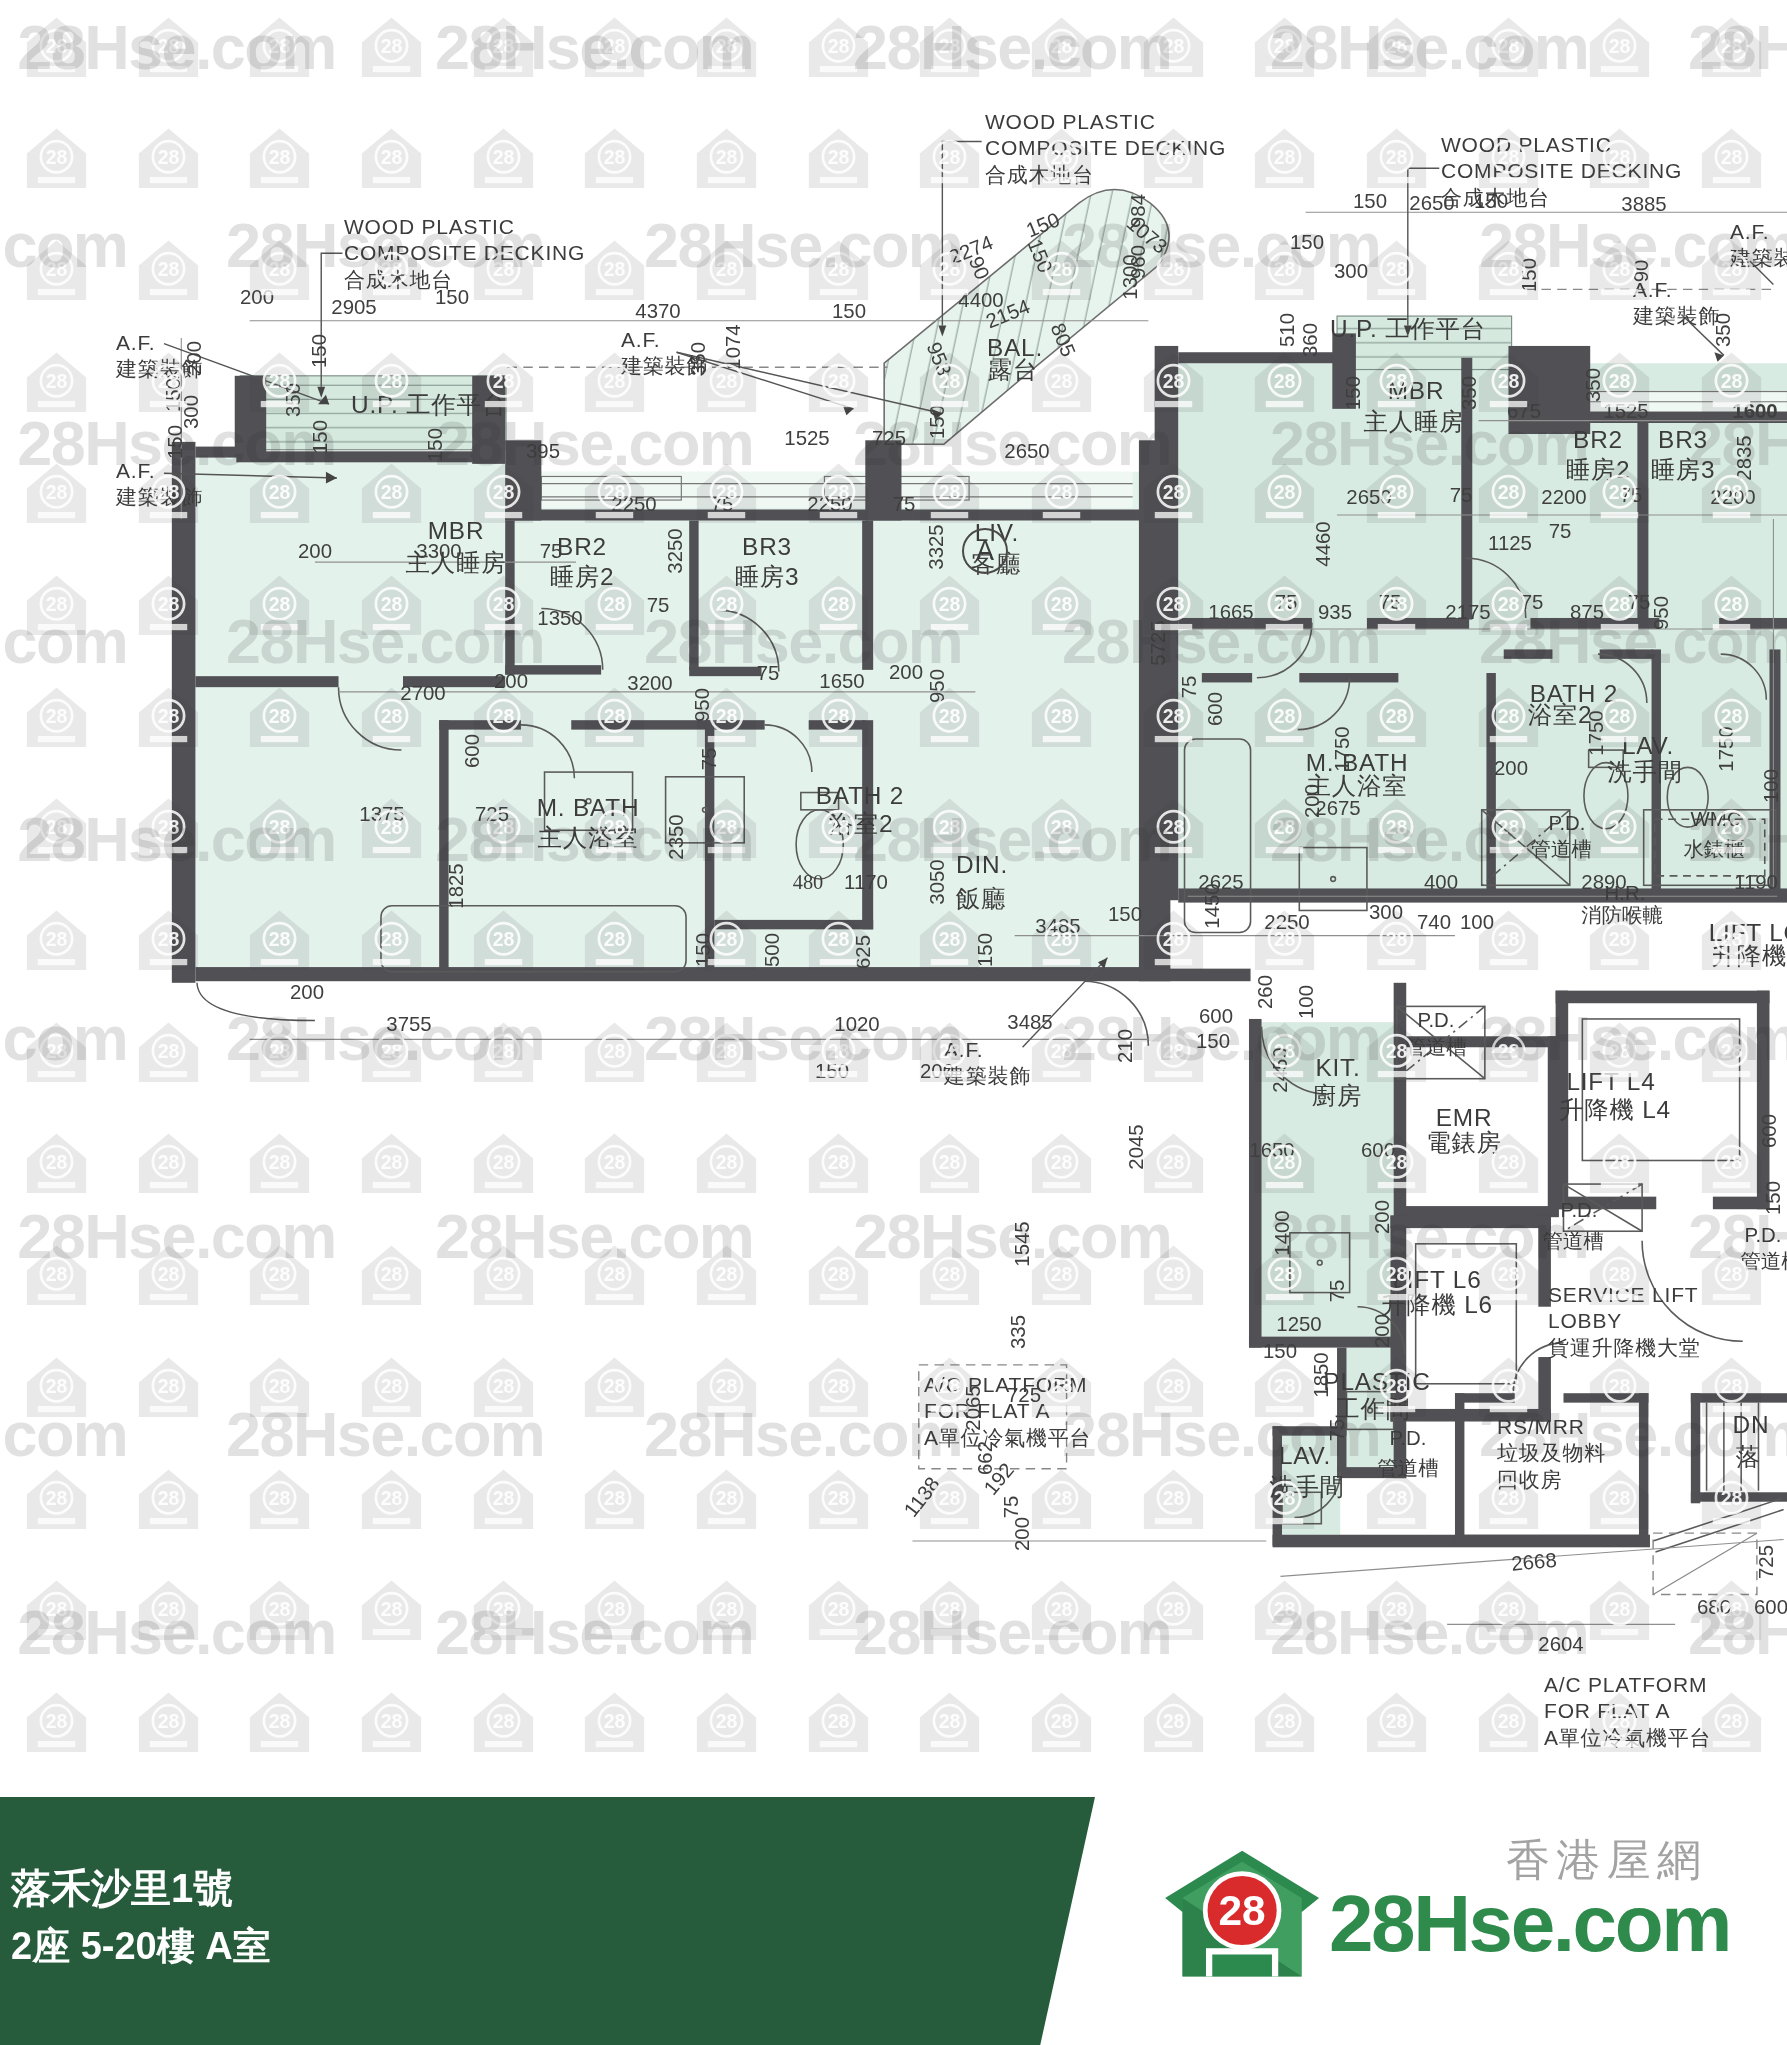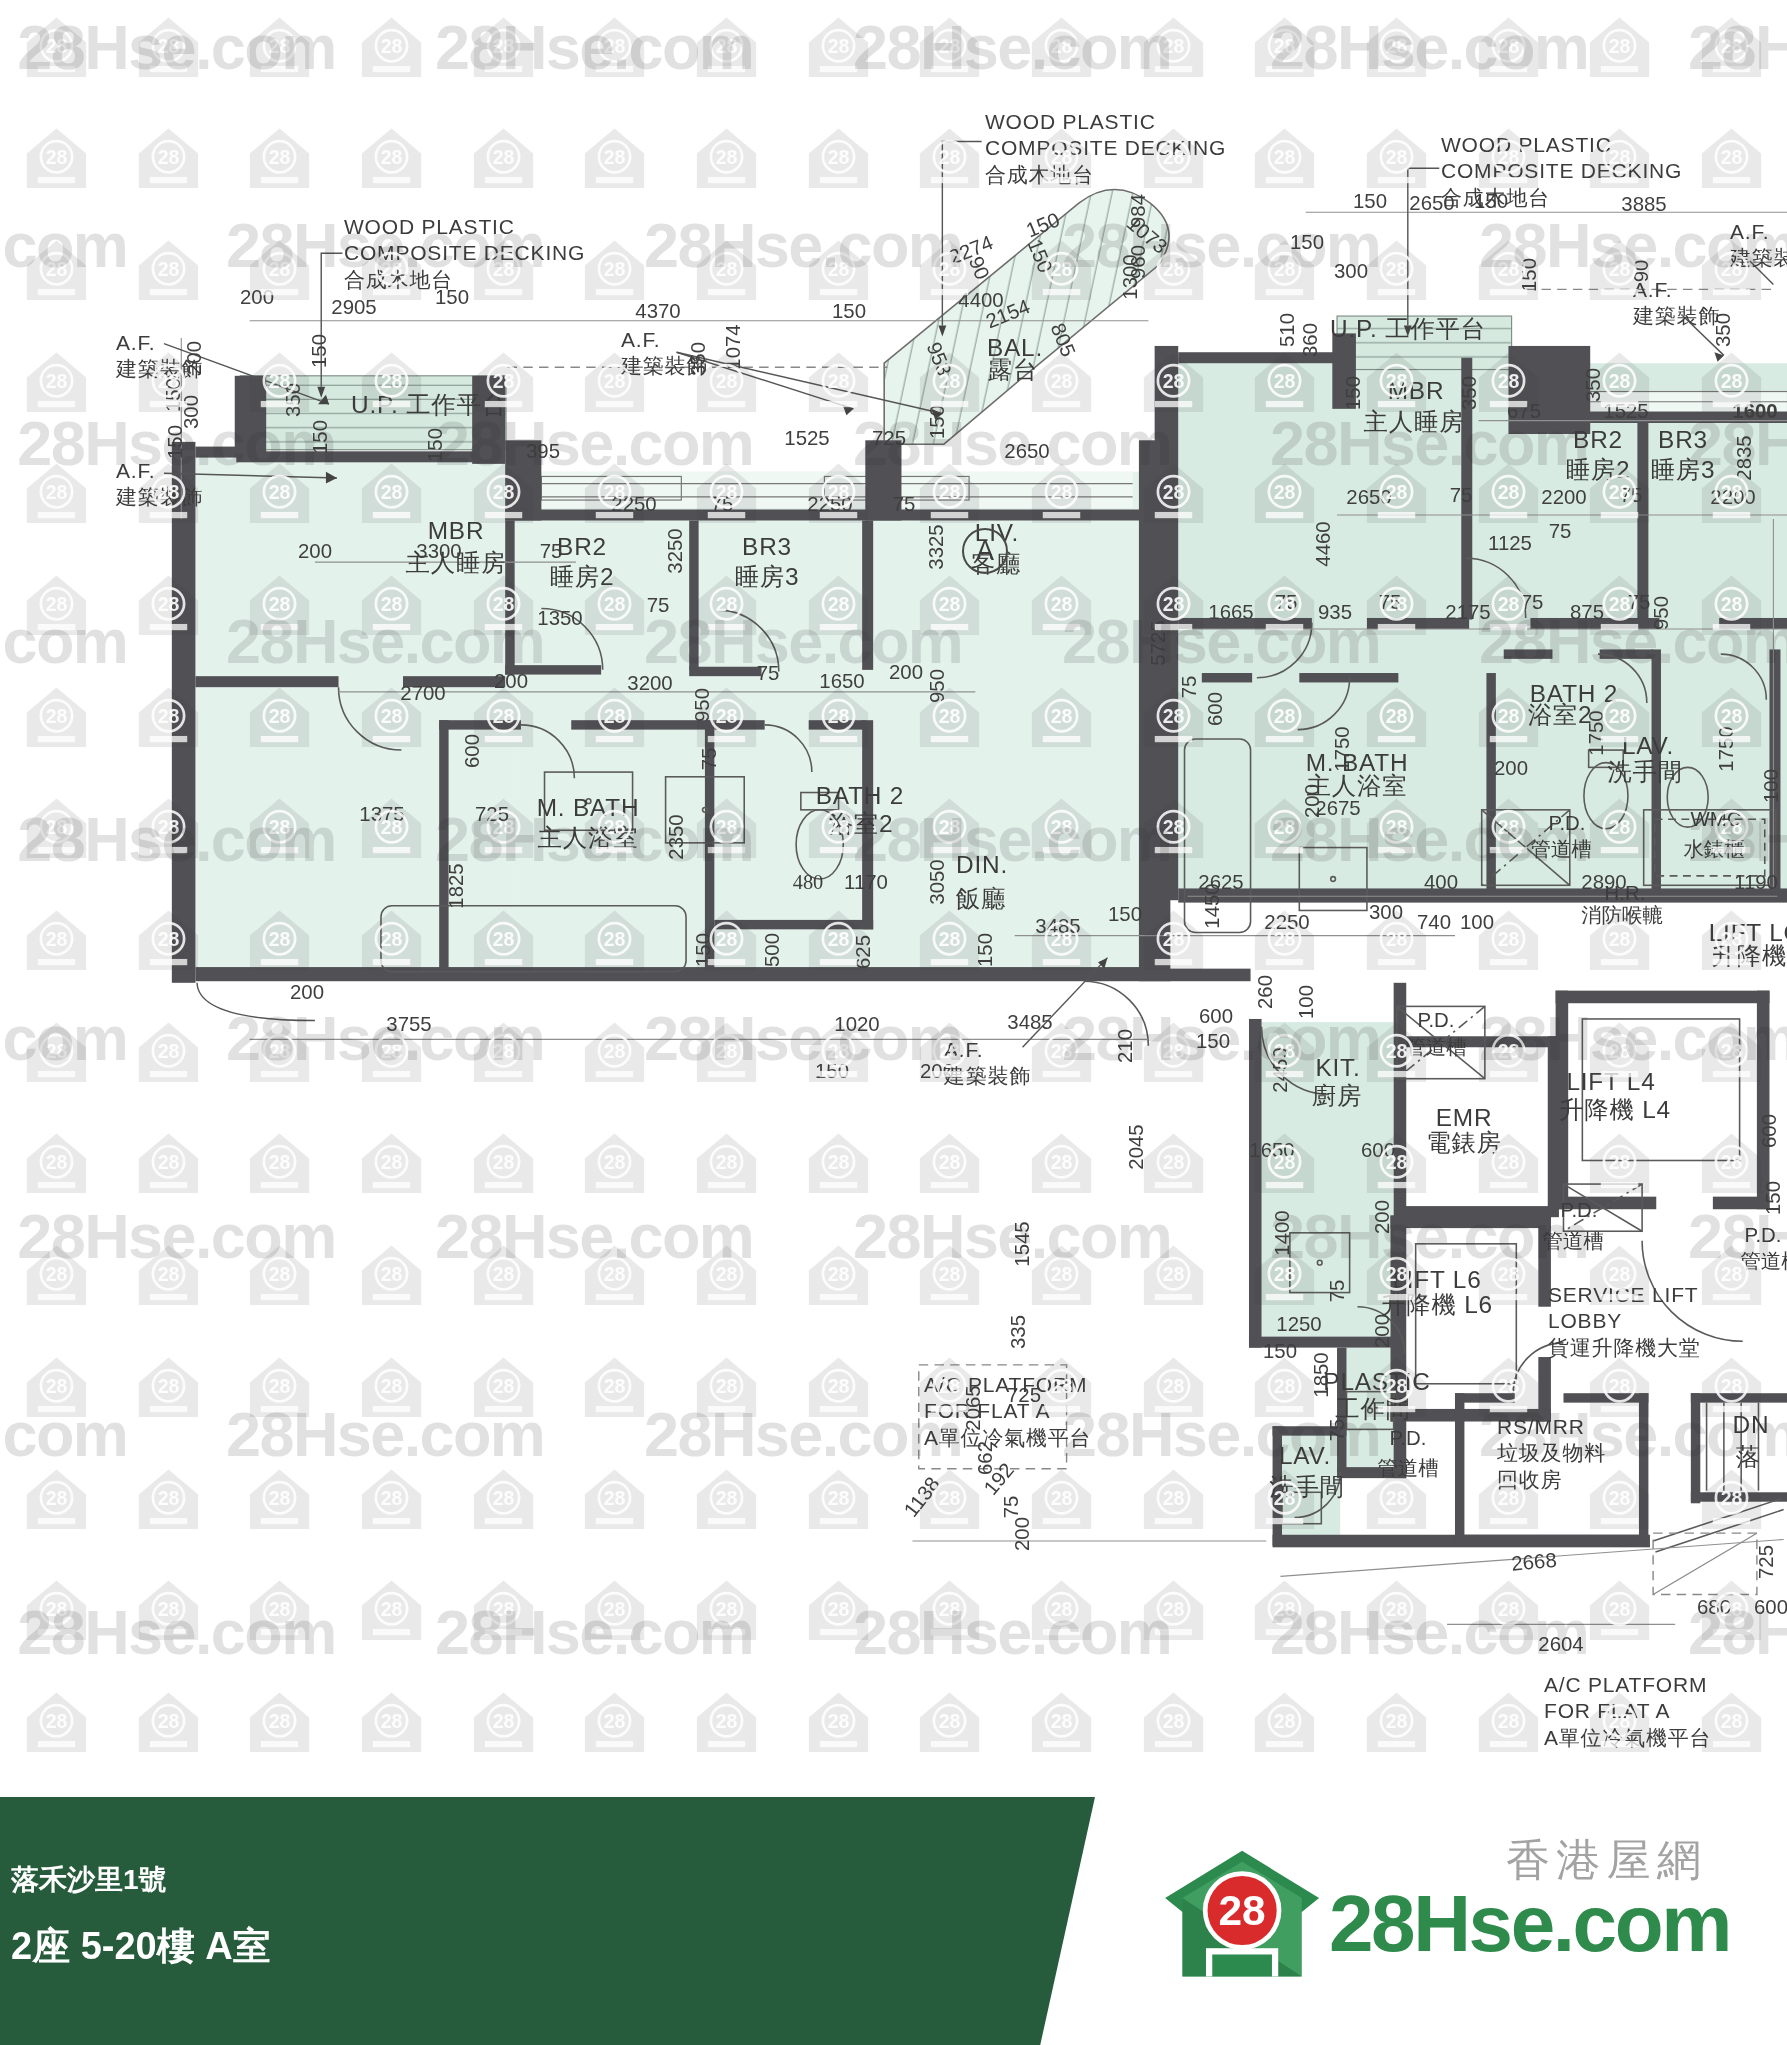--- a/index.html
+++ b/index.html
@@ -18,21 +18,21 @@
   .ann{position:absolute;font:400 21px/1.25 "Liberation Sans",sans-serif;color:#3c3c3c;white-space:nowrap;letter-spacing:0.8px}
   .circleA{position:absolute;width:42px;height:42px;border:2.4px solid #4a4a4a;border-radius:50%;
            transform:translate(-50%,-50%);display:flex;align-items:center;justify-content:center;
            font:400 27px/1 "Liberation Sans",sans-serif;color:#3c3c3c;background:transparent}
   
   #footer{position:absolute;left:0;top:1797px;width:1788px;height:249px;z-index:4}
   .footer-green{position:absolute;left:0;top:0;width:1095px;height:249px;background:#265c3b;
                 clip-path:polygon(0 0,100% 0,calc(100% - 55px) 100%,0 100%)}
   .ft-t{position:absolute;left:11px;color:#fff;font-family:"Liberation Sans",sans-serif;font-weight:bold}
   .ft-title{top:6.3px;font-size:44px}
-  .ft-l1{top:64px;font-size:28px}
+  .ft-l1{top:64px;font-size:40px}
   .ft-l2{top:124px;font-size:38px}
   .ft-l3{top:183px;font-size:33px}
   .brand-cn{position:absolute;left:1506px;top:41px;font:400 44px/1 "Liberation Sans",sans-serif;
             color:#a3a3a3;letter-spacing:6.3px}
   .brand-site{position:absolute;left:1329px;top:87px;font:bold 80px/1 "Liberation Sans",sans-serif;
               color:#2e8b4c;letter-spacing:-2.4px}
   #logo-house{position:absolute;left:1162px;top:52px}
 </style>
 </head>
 <body>

